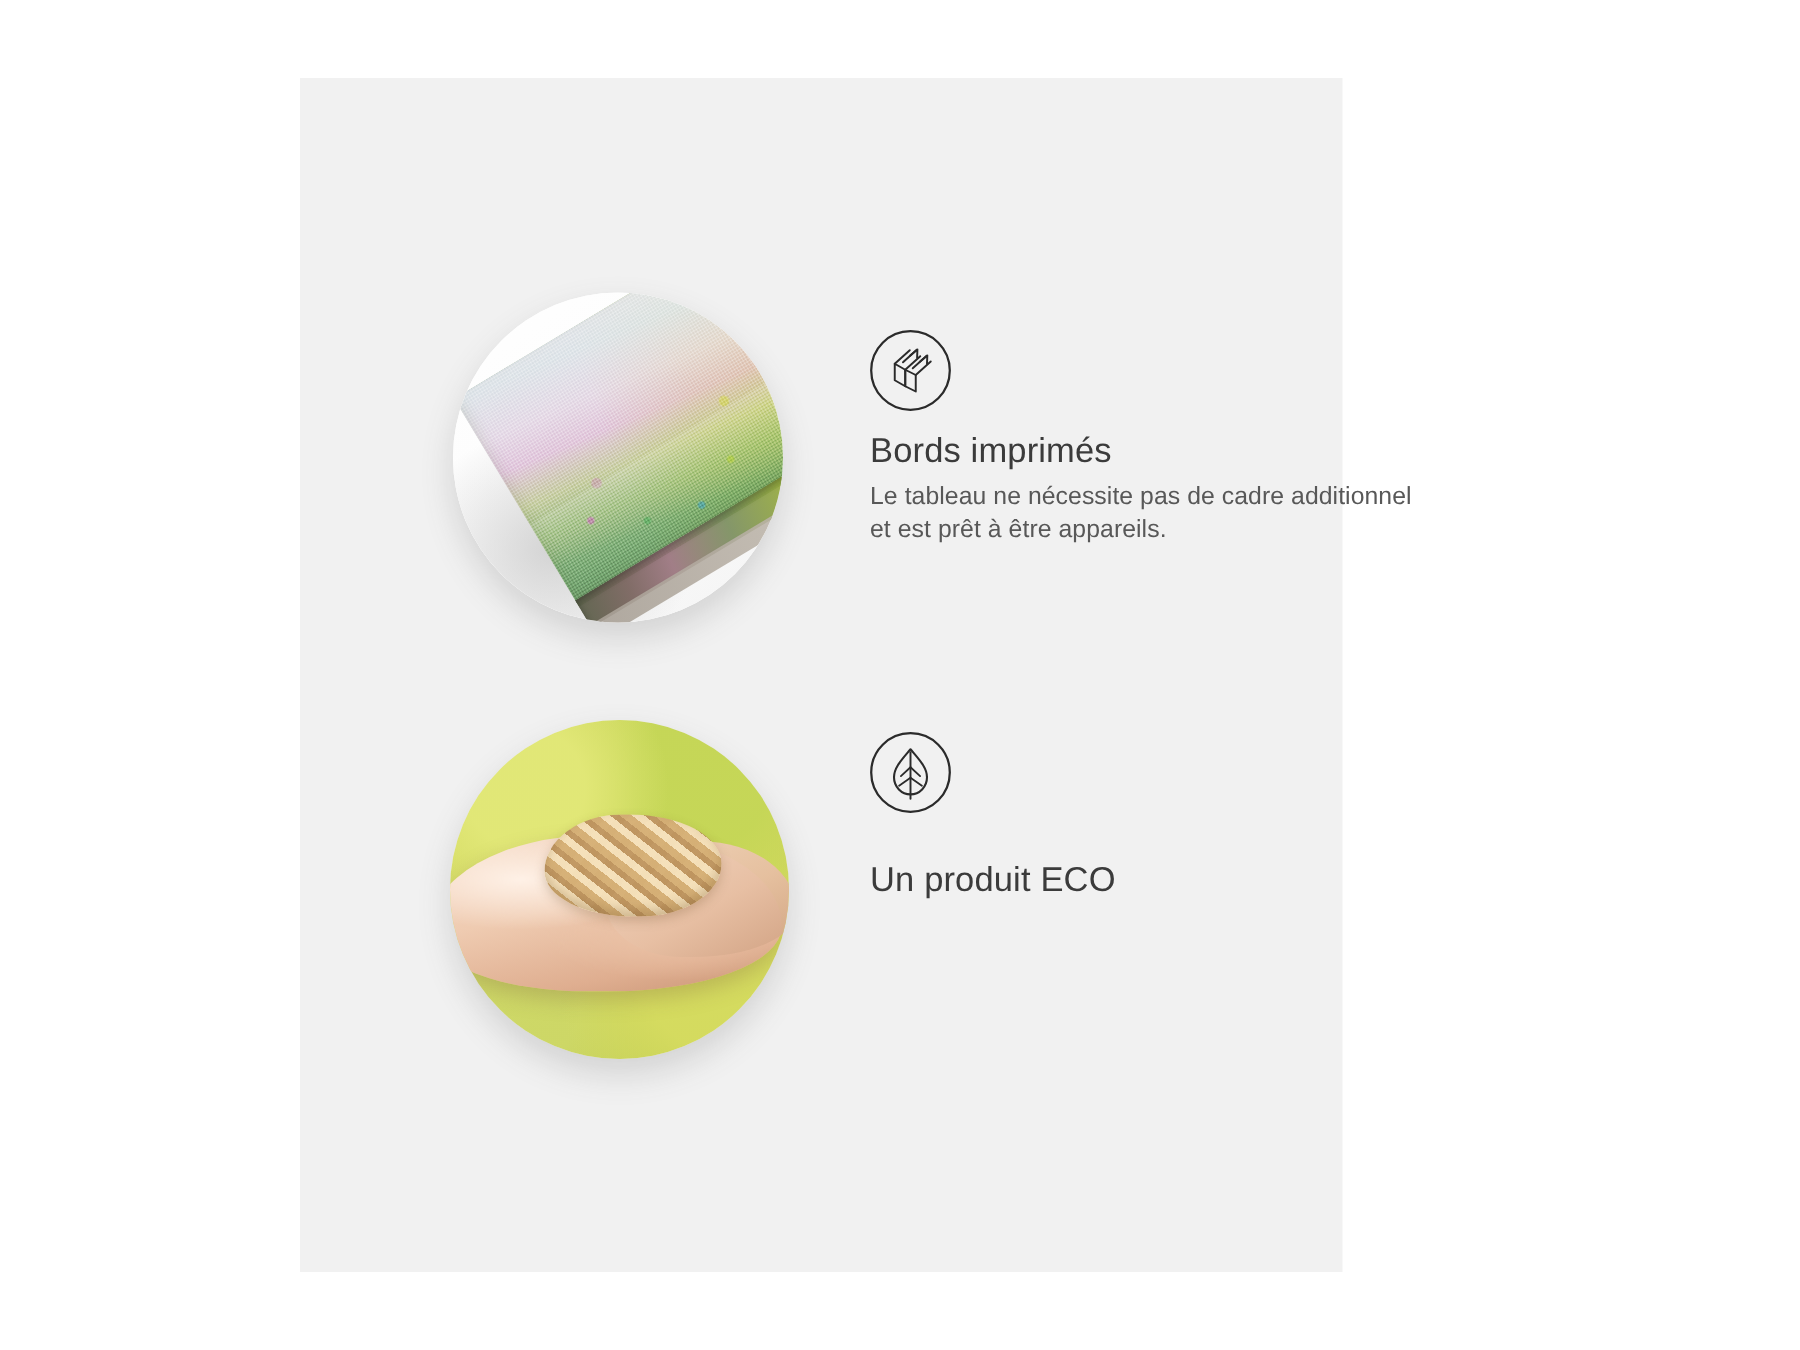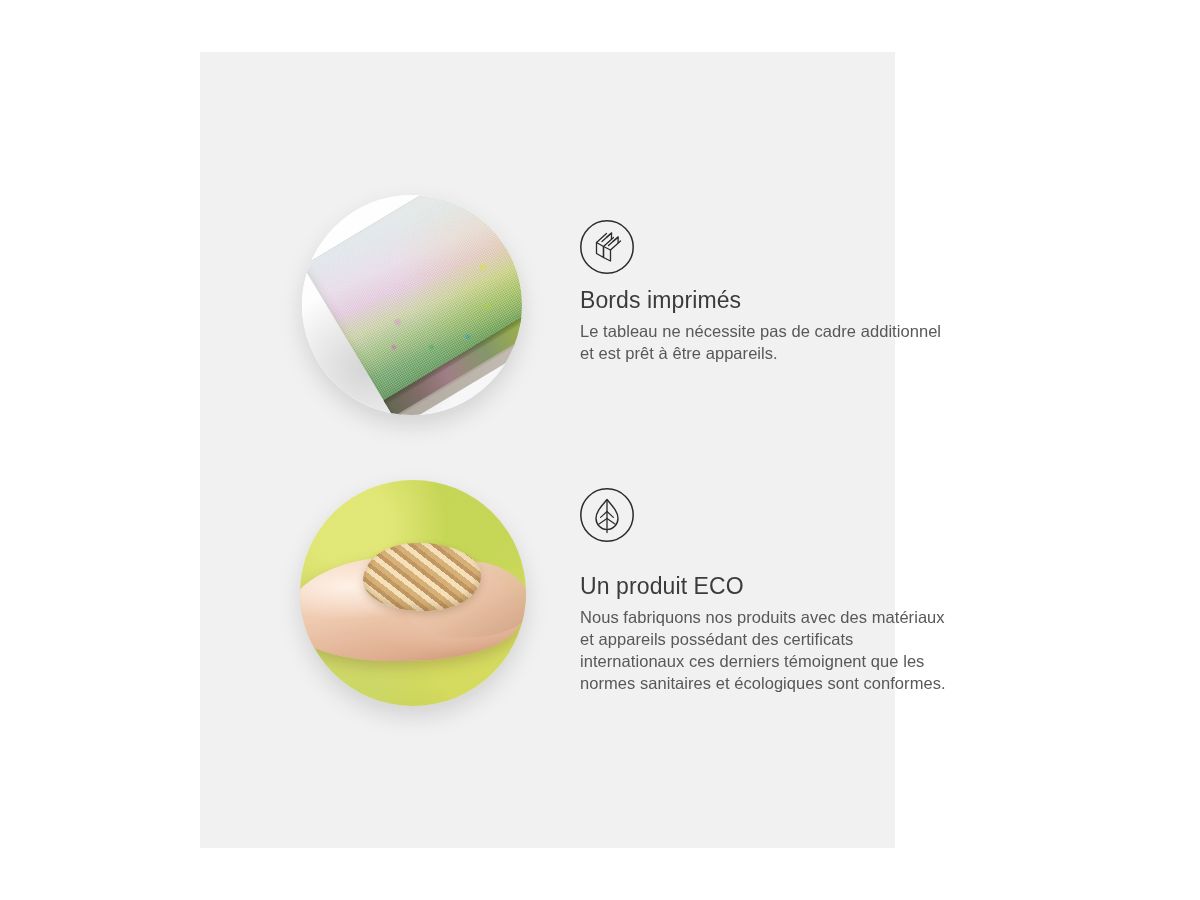--- a/index.html
+++ b/index.html
@@ -289,18 +289,17 @@
           <path d="M28 14.5 L28 45.5" stroke="#2b2b2b" stroke-width="1.3" stroke-linecap="round"></path>
           <path d="M28 24.5 L21.6 30.4" stroke="#2b2b2b" stroke-width="1.2" stroke-linecap="round"></path>
           <path d="M28 24.5 L34.4 30.4" stroke="#2b2b2b" stroke-width="1.2" stroke-linecap="round"></path>
           <path d="M28 31.5 L20.4 36.8" stroke="#2b2b2b" stroke-width="1.2" stroke-linecap="round"></path>
           <path d="M28 31.5 L35.6 36.8" stroke="#2b2b2b" stroke-width="1.2" stroke-linecap="round"></path>
         </svg>
       </div>
 
       <div class="text-block text-2">
         <h3 class="feat-title">Un produit ECO</h3>
-        <p class="feat-desc">Nous fabriquons nos produits avec des matériaux et appareils possédant des certificats internationaux ces derniers témoignent que les normes sanitaires et écologiques sont conformes.</p>
       </div>
     </div>
 
   </div>
 </div>
 
 </body></html>

